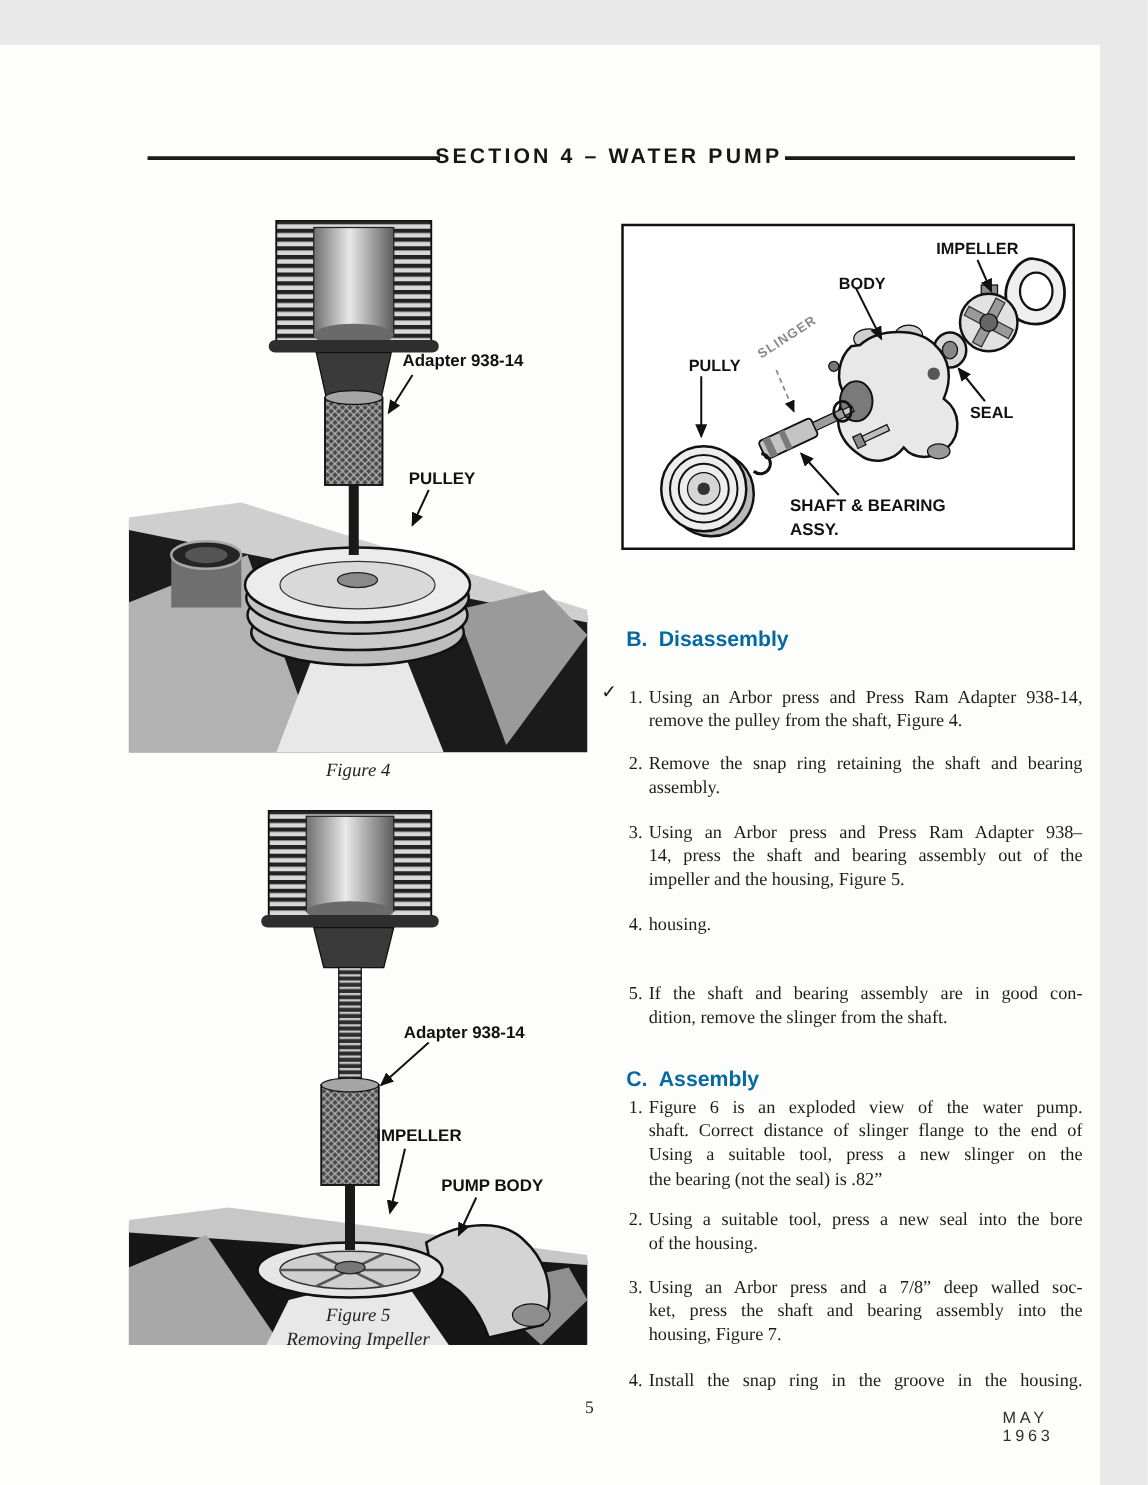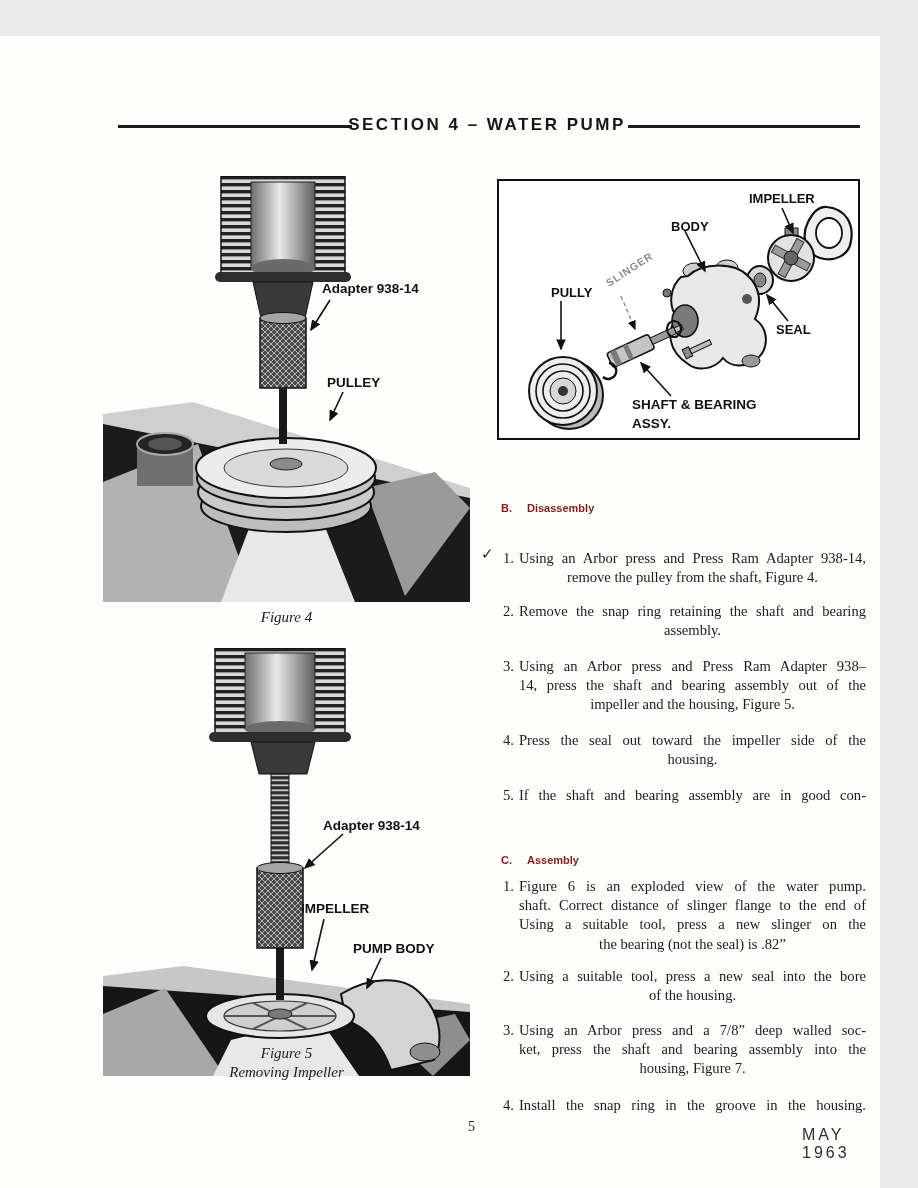--- a/index.html
+++ b/index.html
@@ -6,36 +6,36 @@
   #page{position:relative;width:880px;height:1188px;background:#fdfdfc;overflow:hidden;
         font-family:"Liberation Serif", serif;color:#1c1c1c;margin-top:36px;}
   
   .rule{position:absolute;height:3px;background:#1a1a1a;}
   #hdr-title{position:absolute;left:348px;top:79px;width:278px;text-align:center;
     font-family:"Liberation Sans",sans-serif;font-weight:bold;font-size:17px;letter-spacing:2.5px;color:#161616;}
   
   .cap{position:absolute;text-align:center;font-style:italic;font-size:15px;line-height:19px;color:#222;}
   
   .sec-head{position:absolute;left:501px;font-family:"Liberation Sans",sans-serif;
-    font-weight:bold;font-size:11px;color:#7f1d1d;}
+    font-weight:bold;font-size:17px;color:#0369a1;}
   .sec-head .ltr{display:inline-block;width:26px;}
   .step{position:absolute;left:483px;width:384px;font-size:14.6px;line-height:19.2px;}
   .step .num{position:absolute;left:0;top:0;width:31px;text-align:right;}
   .step .check{position:absolute;left:-2px;top:-4px;font-size:15px;}
   .step .lines{margin-left:36px;width:347px;}
   .ln{white-space:nowrap;overflow:hidden;text-align:justify;text-align-last:justify;font-family:Liberation Serif, serif;}
-  .lnlast{text-align:center;white-space:nowrap;}
+  .lnlast{text-align:left;white-space:nowrap;}
   
   #fig6-box{position:absolute;left:497px;top:143px;width:363px;height:261px;
     border:2.5px solid #111;background:#fff;box-sizing:border-box;}
   .figsvg{position:absolute;}
   #edge-line{position:absolute;left:905px;top:120px;width:2px;height:1050px;background:#ddd;}
   #footer-page{position:absolute;left:468px;top:1083px;font-size:14px;}
   #footer-date{position:absolute;left:802px;top:1090px;font-family:"Liberation Sans",sans-serif;
-    font-size:16px;letter-spacing:3px;color:#2e2e2e;}
+    font-size:13px;letter-spacing:3px;color:#2e2e2e;}
   svg text{font-family:"Liberation Sans",sans-serif;font-weight:bold;fill:#111;}
 </style>
 </head>
 <body>
 
 <div id="page">
 
   <div class="rule" style="left:118px;top:89px;width:234px;"></div>
   <div id="hdr-title">SECTION 4 – WATER PUMP</div>
   <div class="rule" style="left:628px;top:89px;width:232px;"></div>
@@ -269,29 +269,29 @@
     <div class="lines">
       <div class="ln">Using an Arbor press and Press Ram Adapter 938–</div>
       <div class="ln">14, press the shaft and bearing assembly out of the</div>
       <div class="lnlast">impeller and the housing, Figure 5.</div>
     </div>
   </div>
 
   <div class="step" style="top:695px;">
     <span class="num">4.</span>
     <div class="lines">
-      <div class="ln">Press the seal out toward the impeller side of the</div>
       <div class="lnlast">housing.</div>
     </div>
   </div>
 
   <div class="step" style="top:750px;">
     <span class="num">5.</span>
     <div class="lines">
       <div class="ln">If the shaft and bearing assembly are in good con-</div>
+      <div class="lnlast">dition, remove the slinger from the shaft.</div>
     </div>
   </div>
 
   <div class="sec-head" style="top:818px;">
     <span class="ltr">C.</span><span>Assembly</span>
   </div>
 
   <div class="step" style="top:841px;">
     <span class="num">1.</span>
     <div class="lines">

